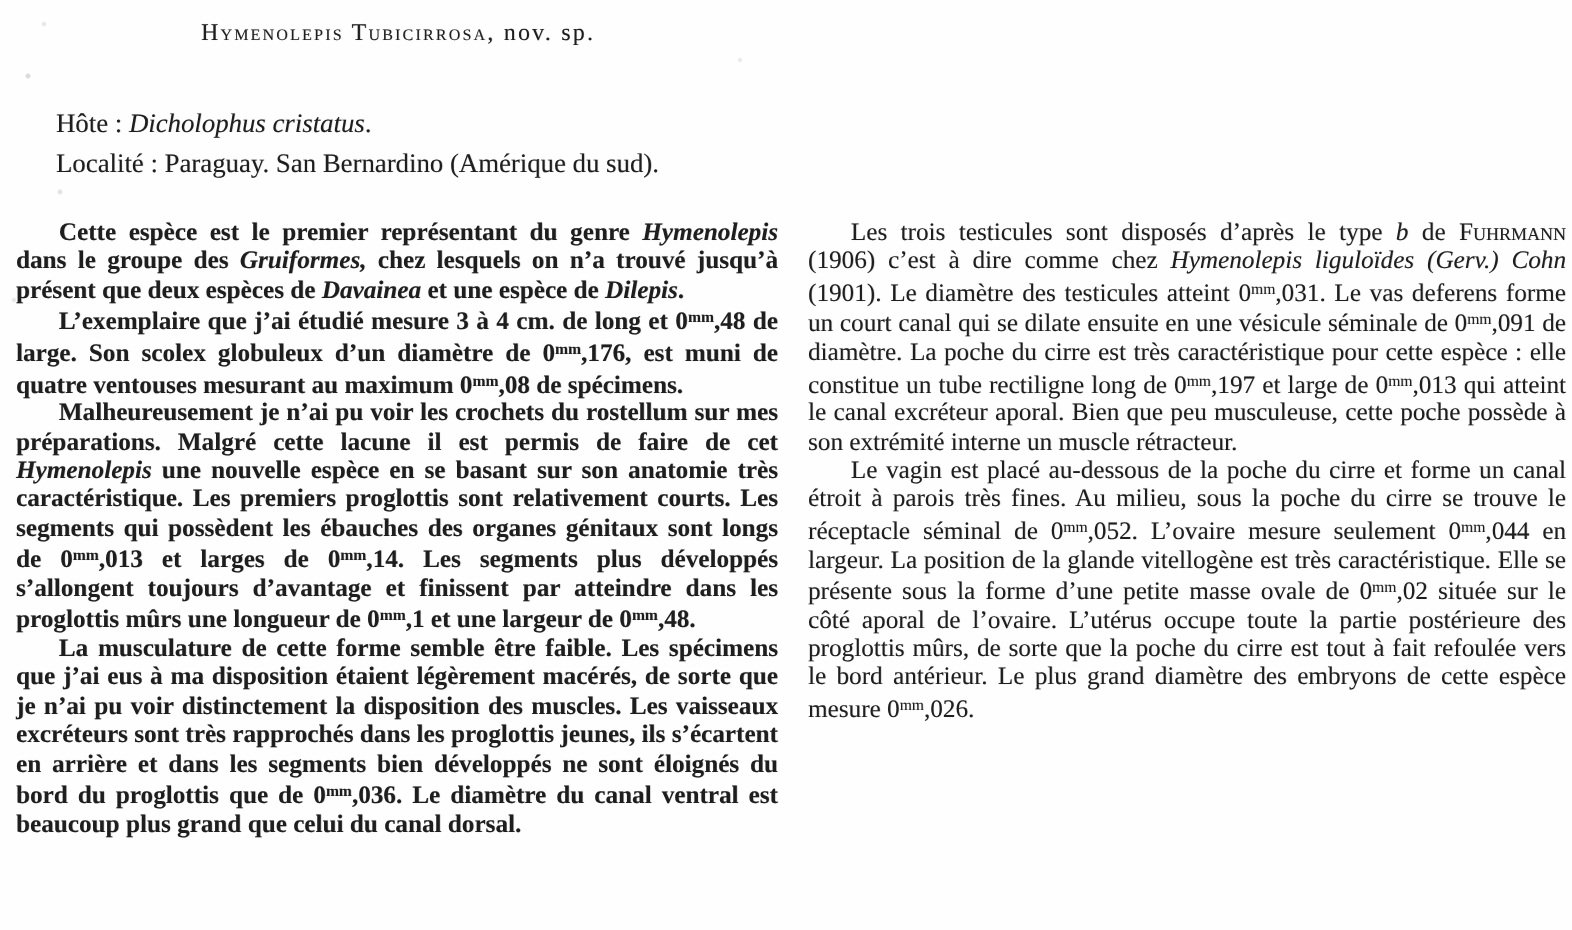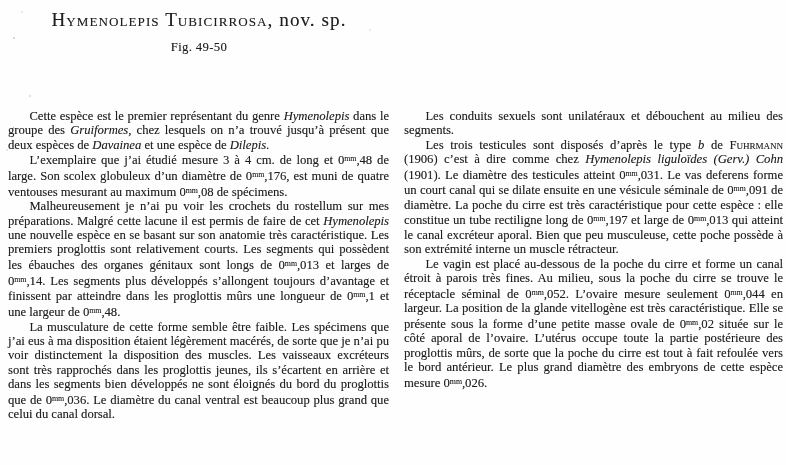--- a/index.html
+++ b/index.html
@@ -16,55 +16,55 @@
       radial-gradient(circle at 14px 38px, rgba(60,60,60,0.18) 0.8px, transparent 1.6px),
       radial-gradient(circle at 30px 96px, rgba(60,60,60,0.14) 0.8px, transparent 1.6px),
       radial-gradient(circle at 7px 150px, rgba(60,60,60,0.12) 0.7px, transparent 1.4px),
       radial-gradient(circle at 22px 12px, rgba(60,60,60,0.12) 0.7px, transparent 1.4px),
       radial-gradient(circle at 370px 30px, rgba(60,60,60,0.10) 0.7px, transparent 1.4px),
       #fefefe;
     overflow:hidden;
     text-shadow:0.2px 0.2px 0.35px rgba(25,25,25,0.38);
   }
   .header { position:absolute; left:8px; top:9px; width:382px; text-align:center; }
-  .title { font-size:19px; letter-spacing:1.1px; white-space:nowrap; }
+  .title { font-size:12px; letter-spacing:1.1px; white-space:nowrap; }
   .title .sc { font-variant:small-caps; }
   .fig { font-size:12.6px; margin-top:9px; letter-spacing:0.4px; }
   .host { position:absolute; left:28px; top:52px; width:360px; font-size:13.4px; line-height:19.5px; }
   .host div { margin:0; }
   .col { position:absolute; top:109px; }
-  .col-left  { left:8px;   width:381px; }
+  .col-left  { left:8px;   width:381px;font-weight:bold; }
   .col-right { left:404px; width:379px; }
   .col p {
     margin:0;
     font-size:12.6px;
     line-height:14.4px;
     text-align:justify;
     text-indent:1.7em;
   }
   .it  { font-style:italic; }
   .sc  { font-variant:small-caps; }
   .sup { font-size:0.62em; vertical-align:0.42em; }
 </style>
 </head>
 <body>
 
 <div class="page">
   <div class="header">
     <div class="title"><span class="sc">Hymenolepis Tubicirrosa</span><span>, nov. sp.</span></div>
-    <div class="fig">Fig. 49-50</div>
   </div>
 
   <div class="host">
+      <div><span>Hôte : </span><span class="it">Dicholophus cristatus</span><span>.</span></div>
+      <div><span>Localité : Paraguay. San Bernardino (Amérique du sud).</span></div>
     </div>
 
   <div class="col col-left">
       <p><span>Cette espèce est le premier représentant du genre </span><span class="it">Hymenolepis</span><span> dans le groupe des </span><span class="it">Gruiformes,</span><span> chez lesquels on n’a trouvé jusqu’à présent que deux espèces de </span><span class="it">Davainea</span><span> et une espèce de </span><span class="it">Dilepis</span><span>.</span></p>
       <p><span>L’exemplaire que j’ai étudié mesure 3 à 4 cm. de long et 0</span><span class="sup">mm</span><span>,48 de large. Son scolex globuleux d’un diamètre de 0</span><span class="sup">mm</span><span>,176, est muni de quatre ventouses mesurant au maximum 0</span><span class="sup">mm</span><span>,08 de spécimens.</span></p>
       <p><span>Malheureusement je n’ai pu voir les crochets du rostellum sur mes préparations. Malgré cette lacune il est permis de faire de cet </span><span class="it">Hymenolepis</span><span> une nouvelle espèce en se basant sur son anatomie très caractéristique. Les premiers proglottis sont relativement courts. Les segments qui possèdent les ébauches des organes génitaux sont longs de 0</span><span class="sup">mm</span><span>,013 et larges de 0</span><span class="sup">mm</span><span>,14. Les segments plus développés s’allongent toujours d’avantage et finissent par atteindre dans les proglottis mûrs une longueur de 0</span><span class="sup">mm</span><span>,1 et une largeur de 0</span><span class="sup">mm</span><span>,48.</span></p>
       <p><span>La musculature de cette forme semble être faible. Les spécimens que j’ai eus à ma disposition étaient légèrement macérés, de sorte que je n’ai pu voir distinctement la disposition des muscles. Les vaisseaux excréteurs sont très rapprochés dans les proglottis jeunes, ils s’écartent en arrière et dans les segments bien développés ne sont éloignés du bord du proglottis que de 0</span><span class="sup">mm</span><span>,036. Le diamètre du canal ventral est beaucoup plus grand que celui du canal dorsal.</span></p>
     </div>
   <div class="col col-right">
-      <p><span>Les conduits sexuels sont unilatéraux et débouchent au milieu des segments.</span></p>
       <p><span>Les trois testicules sont disposés d’après le type </span><span class="it">b</span><span> de </span><span class="sc">Fuhrmann</span><span> (1906) c’est à dire comme chez </span><span class="it">Hymenolepis liguloïdes (Gerv.) Cohn</span><span> (1901). Le diamètre des testicules atteint 0</span><span class="sup">mm</span><span>,031. Le vas deferens forme un court canal qui se dilate ensuite en une vésicule séminale de 0</span><span class="sup">mm</span><span>,091 de diamètre. La poche du cirre est très caractéristique pour cette espèce : elle constitue un tube rectiligne long de 0</span><span class="sup">mm</span><span>,197 et large de 0</span><span class="sup">mm</span><span>,013 qui atteint le canal excréteur aporal. Bien que peu musculeuse, cette poche possède à son extrémité interne un muscle rétracteur.</span></p>
       <p><span>Le vagin est placé au-dessous de la poche du cirre et forme un canal étroit à parois très fines. Au milieu, sous la poche du cirre se trouve le réceptacle séminal de 0</span><span class="sup">mm</span><span>,052. L’ovaire mesure seulement 0</span><span class="sup">mm</span><span>,044 en largeur. La position de la glande vitellogène est très caractéristique. Elle se présente sous la forme d’une petite masse ovale de 0</span><span class="sup">mm</span><span>,02 située sur le côté aporal de l’ovaire. L’utérus occupe toute la partie postérieure des proglottis mûrs, de sorte que la poche du cirre est tout à fait refoulée vers le bord antérieur. Le plus grand diamètre des embryons de cette espèce mesure 0</span><span class="sup">mm</span><span>,026.</span></p>
     </div>
 </div>
 
 </body></html>

